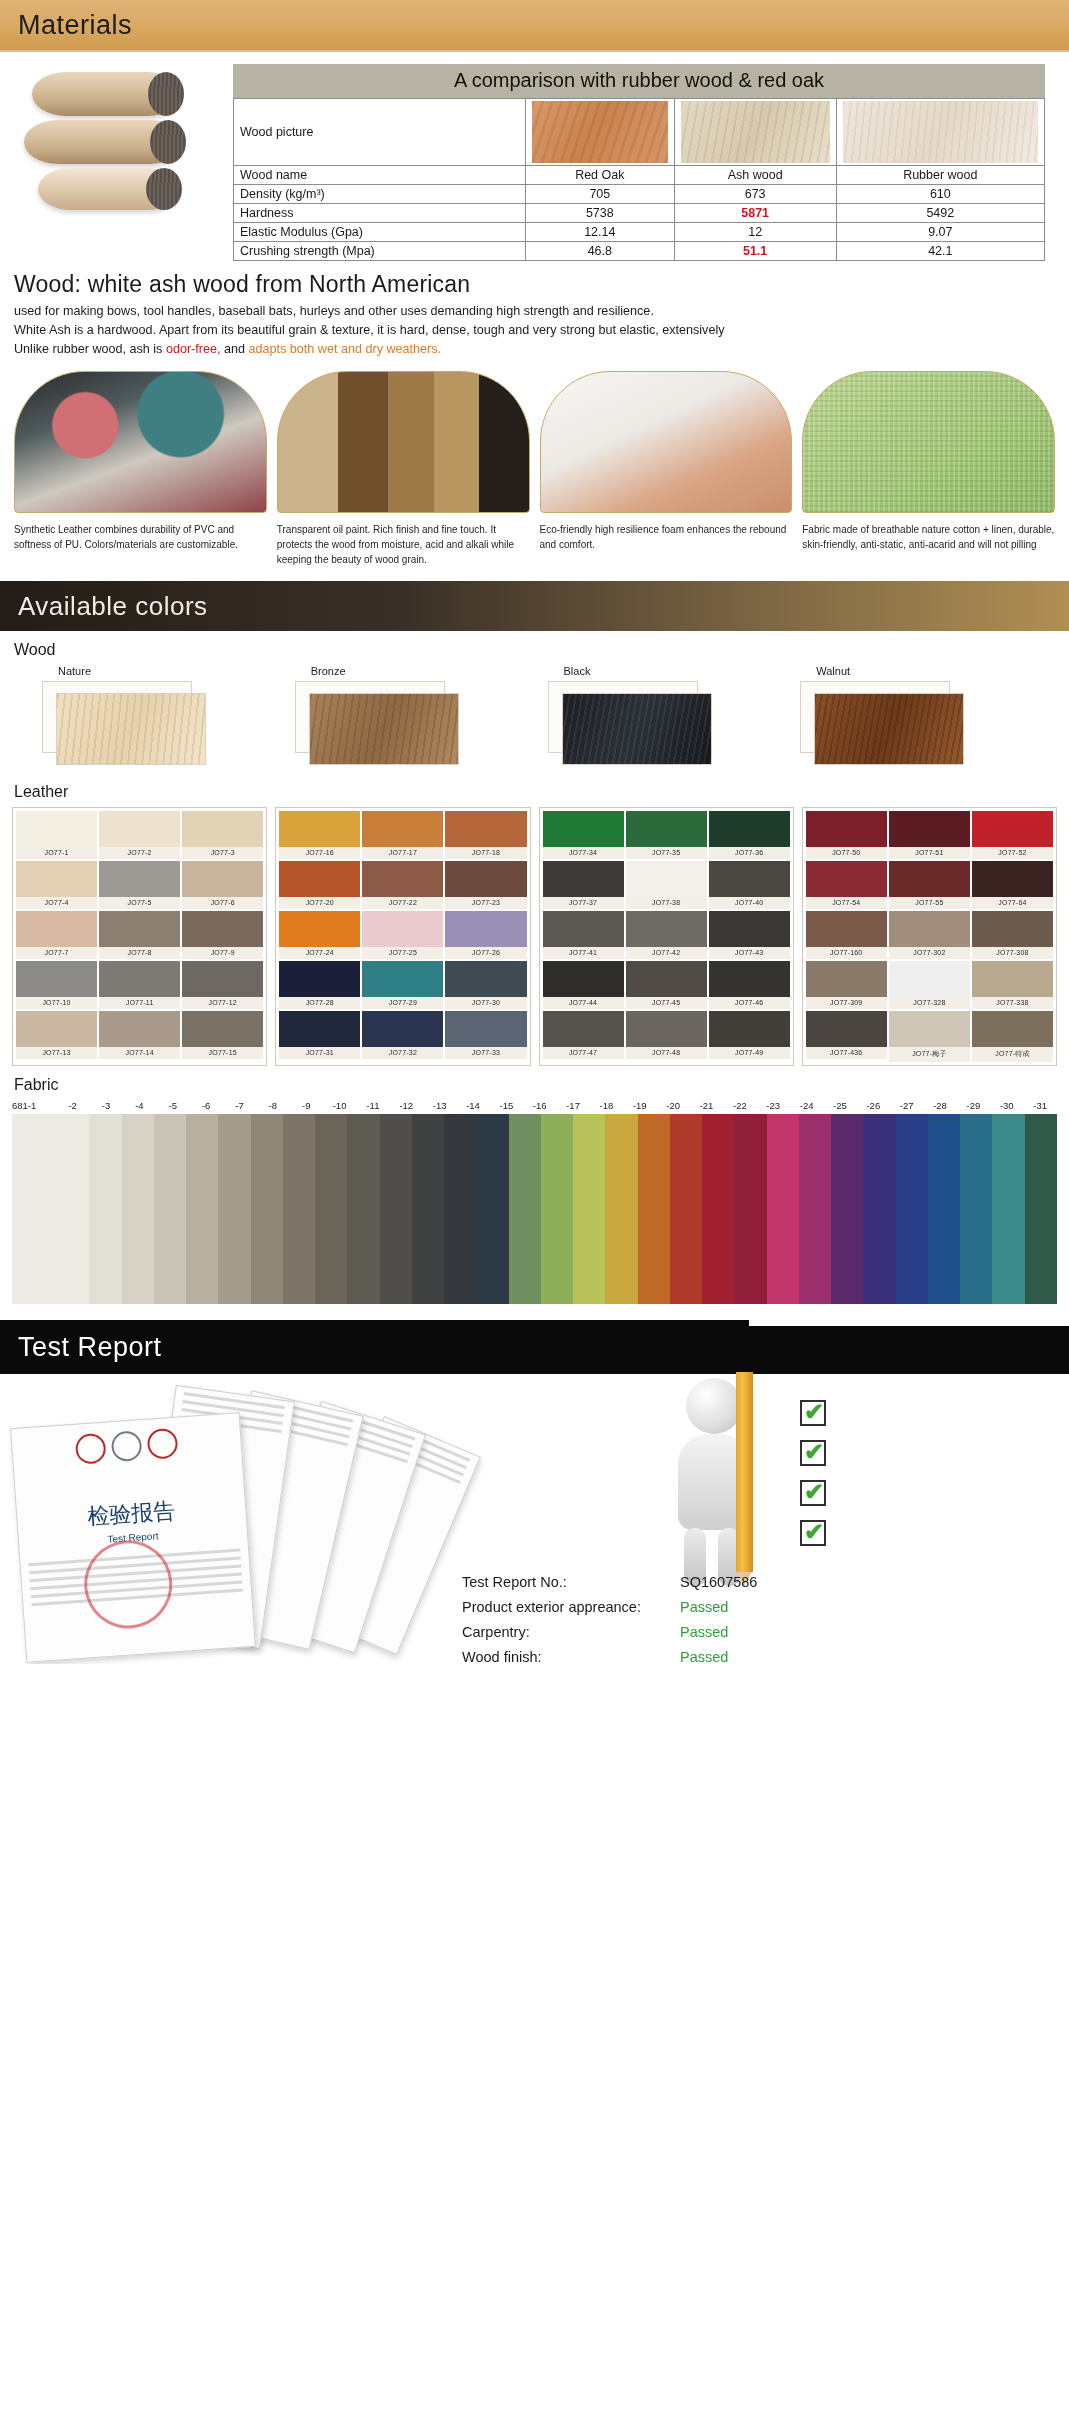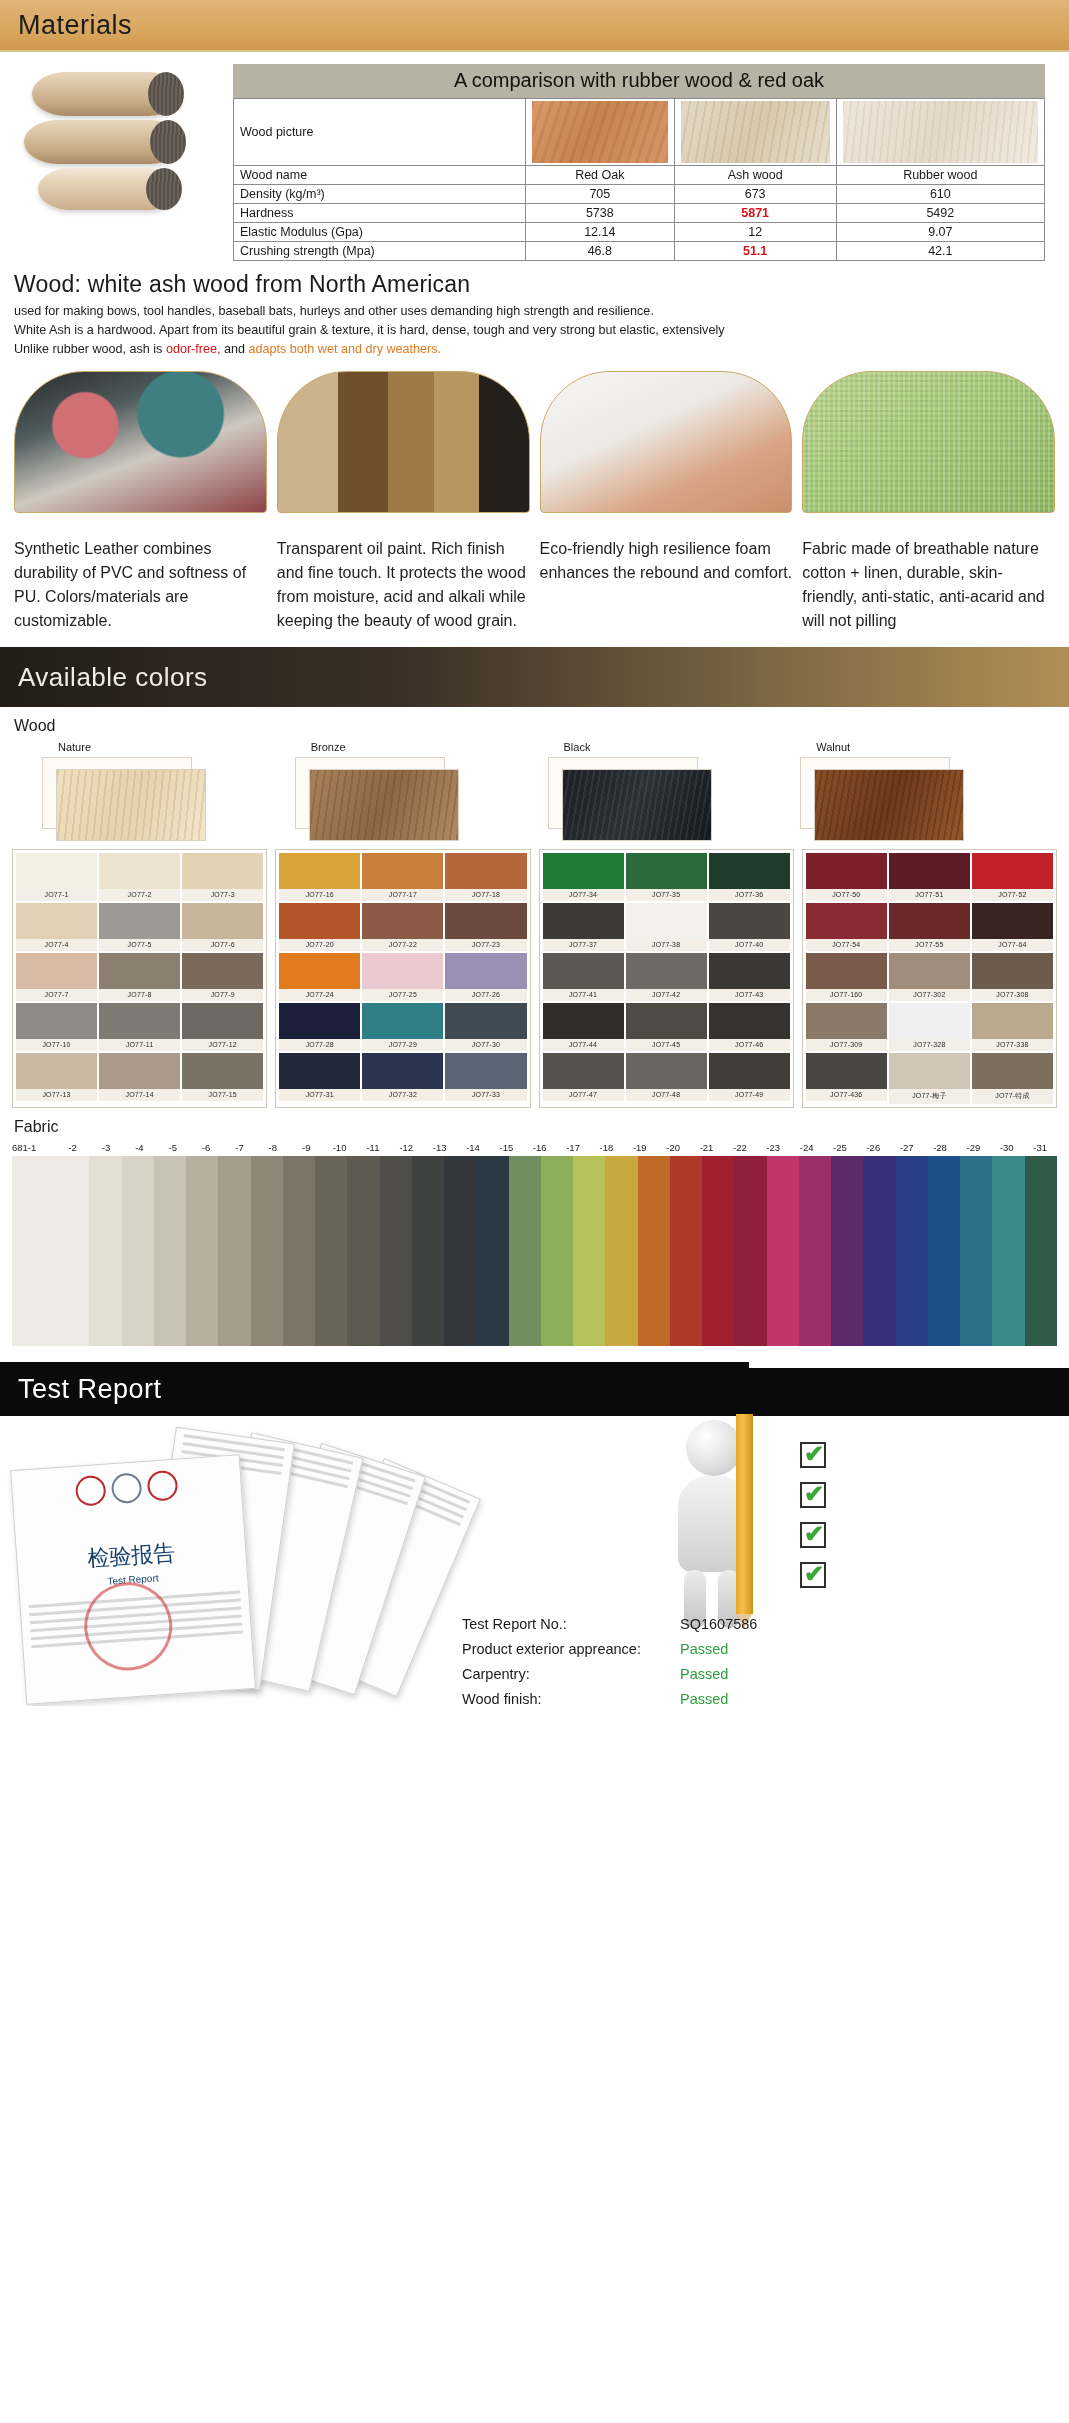--- a/index.html
+++ b/index.html
@@ -21,21 +21,21 @@
     padding-left: 18px;
     border-bottom: 2px solid #d8c08d;
   }
   .banner-materials .btxt {
     font-size: 27px;
     color: #1c1c1c;
     letter-spacing: .5px;
     font-weight: 400;
   }
   .banner-dark {
-    height: 60px;
+    height: 50px;
     background: linear-gradient(90deg, #231d17 0%, #3a3027 38%, #7d6744 72%, #b08f54 100%);
     display: flex;
     align-items: center;
     padding-left: 18px;
   }
   .banner-dark .btxt { font-size: 26px; color: #f2ece2; letter-spacing: .5px; }
   .banner-black {
     height: 54px;
     background: #0a0a0a;
     display: flex;
@@ -107,21 +107,21 @@
   .f1 { background:
       radial-gradient(circle at 28% 38%, #d06f74 0 16%, rgba(0,0,0,0) 17%),
       radial-gradient(circle at 66% 30%, #3f7f82 0 22%, rgba(0,0,0,0) 23%),
       linear-gradient(160deg,#2a2a2c 0%, #4f5b5d 30%, #cfc9c0 58%, #8e4348 100%); }
   .f2b { background: linear-gradient(90deg,#cbb48c 0 24%, #6f4f2c 24% 44%, #9d7a47 44% 62%, #b7975f 62% 80%, #241f1b 80% 100%); }
   .f3 { background: linear-gradient(155deg,#f7f6f4 0%, #ece9e4 40%, #d9a584 70%, #c98f6c 100%); }
   .f4 { background:
       repeating-linear-gradient(90deg, rgba(255,255,255,.20) 0 2px, rgba(0,0,0,0) 2px 5px),
       repeating-linear-gradient(0deg, rgba(0,0,0,.08) 0 2px, rgba(0,0,0,0) 2px 5px),
       linear-gradient(150deg,#b9d48c 0%, #a4c877 50%, #8fb862 100%); }
-  .fcap { font-size: 16px; line-height: 1.5; padding-top: 9px; color: #1f1f1f; margin-top: 15px; }
+  .fcap { font-size: 10px; line-height: 1.5; padding-top: 9px; color: #1f1f1f; }
 
   
   .subhead { font-size: 16px; padding: 10px 14px 6px; }
   .wood-colors { display: flex; padding: 0 32px 4px; gap: 6px; }
   .wc { width: 25%; }
   .wc-name { font-size: 11px; padding-left: 26px; padding-bottom: 4px; }
   .wc-stack { position: relative; height: 88px; }
   .wc-card {
     position: absolute; width: 150px; height: 72px; border: 1px solid #d9d2c4;
   }
@@ -335,20 +335,21 @@
     </div>
     <div class="wc">
       <div class="wc-name">Walnut</div>
       <div class="wc-stack">
         <div class="wc-card wc-back"></div>
         <div class="wc-card wc-front wood-walnut"></div>
       </div>
     </div>
   </div>
 
+  <div class="subhead">Leather</div>
   <div class="leather-groups" id="leather-groups">
       <div class="lgroup">
         <div class="lgrid">
           <div class="lcell">
             <div class="lchip" style="background: rgb(244, 239, 227);"></div>
             <div class="lcode">JO77-1</div>
           </div>
           <div class="lcell">
             <div class="lchip" style="background: rgb(236, 226, 205);"></div>
             <div class="lcode">JO77-2</div>

